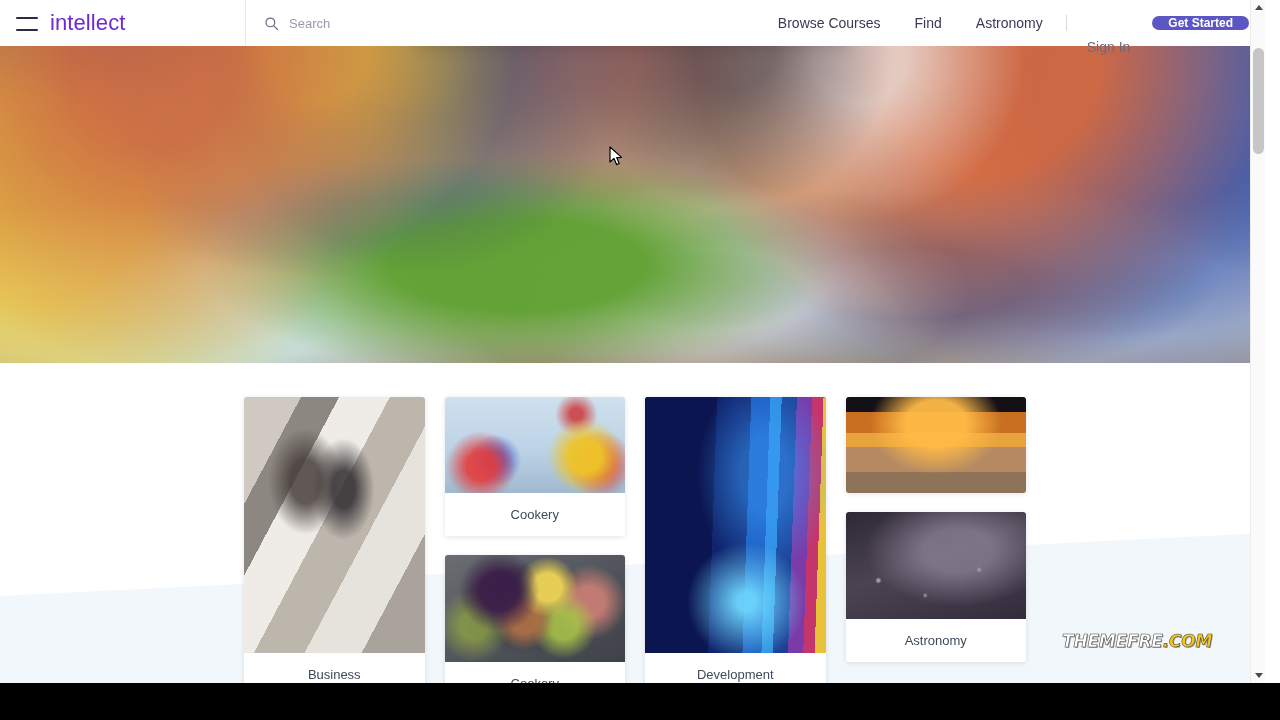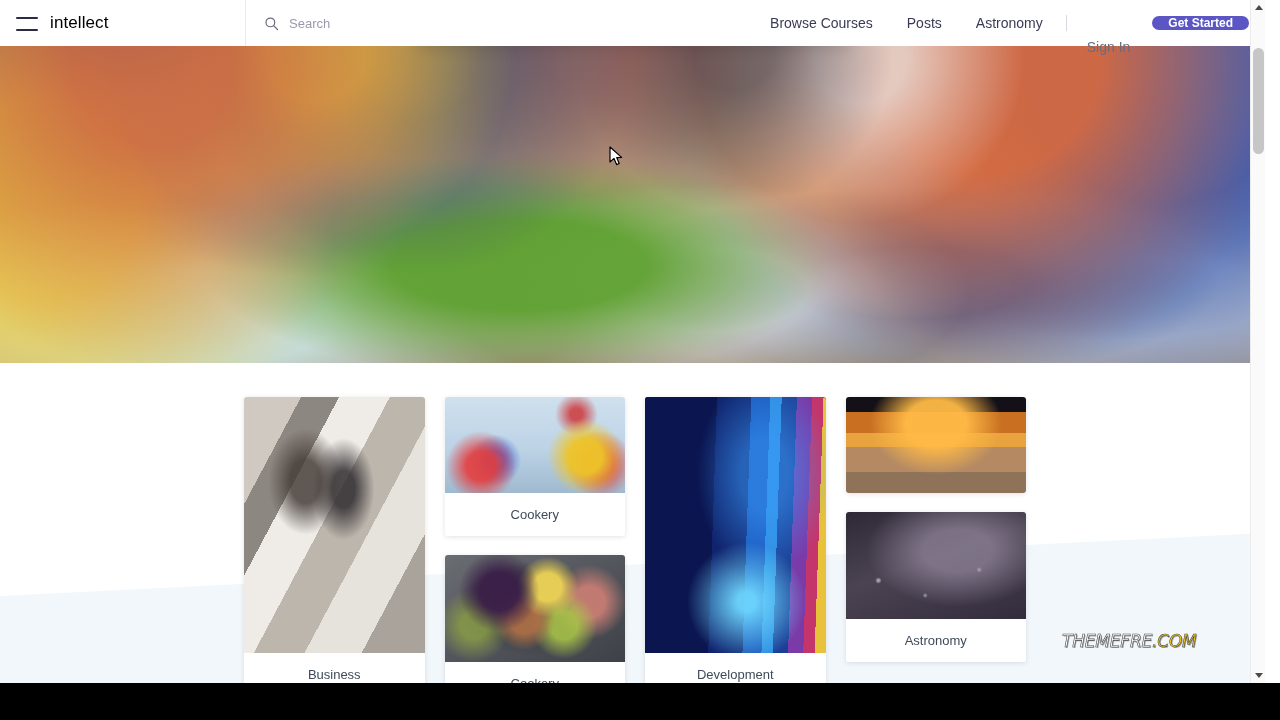--- a/index.html
+++ b/index.html
@@ -39,21 +39,21 @@
     padding-left: 16px;
     border-right: 1px solid #e9e9ee;
   }
   .burger {
     width: 22px; height: 14px;
     display: flex; flex-direction: column; justify-content: space-between;
     cursor: pointer; margin-right: 12px; margin-top: 1px;
   }
   .burger i { display: block; height: 2px; width: 22px; background: #2b2b45; border-radius: 1px; }
   .brand {
-    font-size: 17px; color: #000000; letter-spacing: .1px;
+    font-size: 22px; color: #6d28d9; letter-spacing: .1px;
     font-weight: 400; cursor: pointer;
   }
   .hdr-search {
     display: flex; align-items: center; gap: 10px;
     height: 46px; padding-left: 18px; flex: 0 0 auto;
   }
   .hdr-search .mag { width: 15px; height: 15px; display: block; }
   .hdr-search input {
     border: none; outline: none; background: transparent;
     font-family: "Liberation Sans", sans-serif;
@@ -209,21 +209,21 @@
       radial-gradient(ellipse at 62% 36%, rgba(168,156,178,.55) 0 22%, rgba(0,0,0,0) 58%),
       radial-gradient(circle at 18% 64%, rgba(255,255,255,.5) 0 .6%, rgba(0,0,0,0) 2%),
       radial-gradient(circle at 74% 54%, rgba(255,255,255,.45) 0 .5%, rgba(0,0,0,0) 2%),
       radial-gradient(circle at 44% 78%, rgba(255,255,255,.4) 0 .5%, rgba(0,0,0,0) 2%),
       linear-gradient(160deg, #2e2836 0%, #4b4352 45%, #332c3c 100%);
   }
 
   
   #watermark {
     position: absolute; left: 1062px; top: 631px;
-    font-size: 17px; font-weight: 400; font-style: italic;
+    font-size: 17px; font-weight: 700; font-style: italic;
     letter-spacing: -.2px; z-index: 30;
     font-family: "DejaVu Sans", sans-serif;
     -webkit-text-stroke: .6px #4a4a4a;
     text-shadow: 1px 1px 0 rgba(0,0,0,.35);
     white-space: nowrap;
   }
   #watermark .w1 { color: #ffffff; }
   #watermark .w2 { color: #f5c71a; }
 
   
@@ -289,21 +289,21 @@
       <div class="hdr-search">
         <svg class="mag" viewBox="0 0 20 20">
           <circle cx="8.5" cy="8.5" r="5.8" fill="none" stroke="#6b6b80" stroke-width="1.6"></circle>
           <line x1="12.8" y1="12.8" x2="18" y2="18" stroke="#6b6b80" stroke-width="1.6" stroke-linecap="round"></line>
         </svg>
         <input type="text" value="" placeholder="Search" style="">
       </div>
 
       <div class="hdr-nav">
         <a>Browse Courses</a>
-        <a>Posts</a>
+        <a>Find</a>
         <a>Astronomy</a>
         <span class="nav-div"></span>
         <a class="signin">Sign In</a>
         <button class="btn-started">Get Started</button>
       </div>
     </div>
 
     <div id="cats">
       <div id="slant"></div>
 

